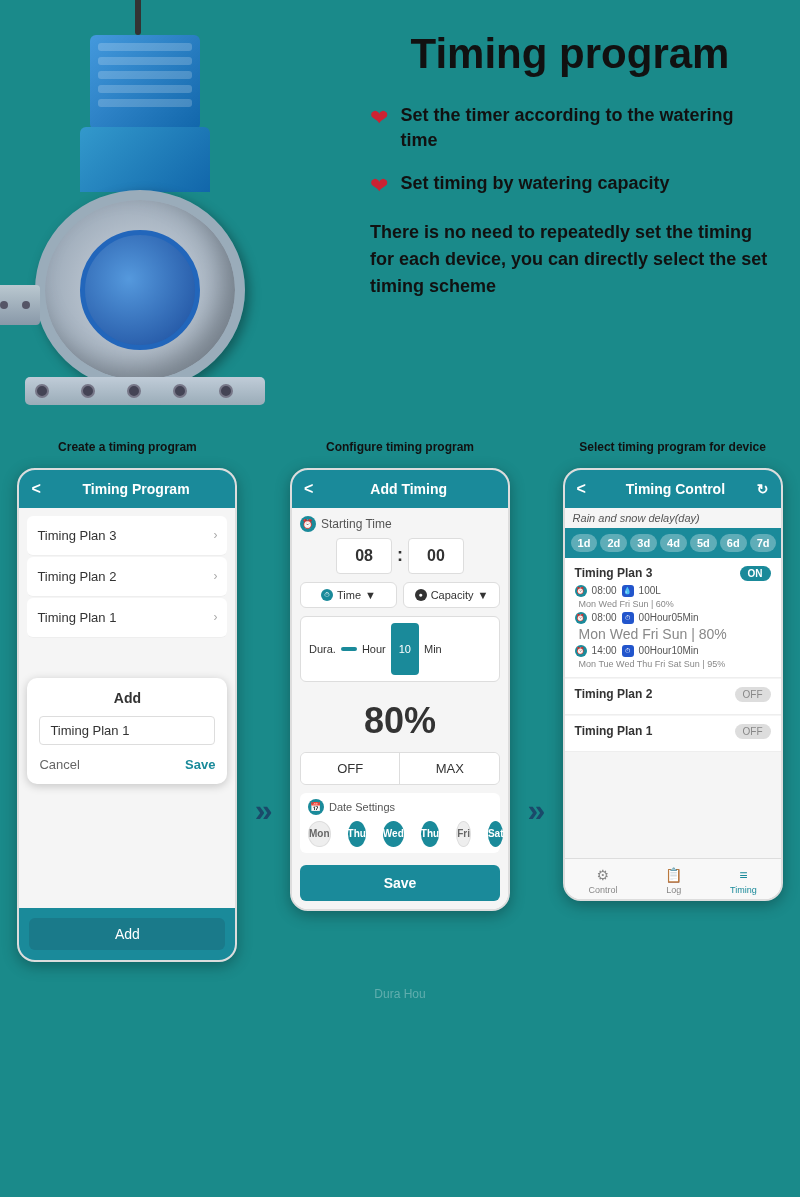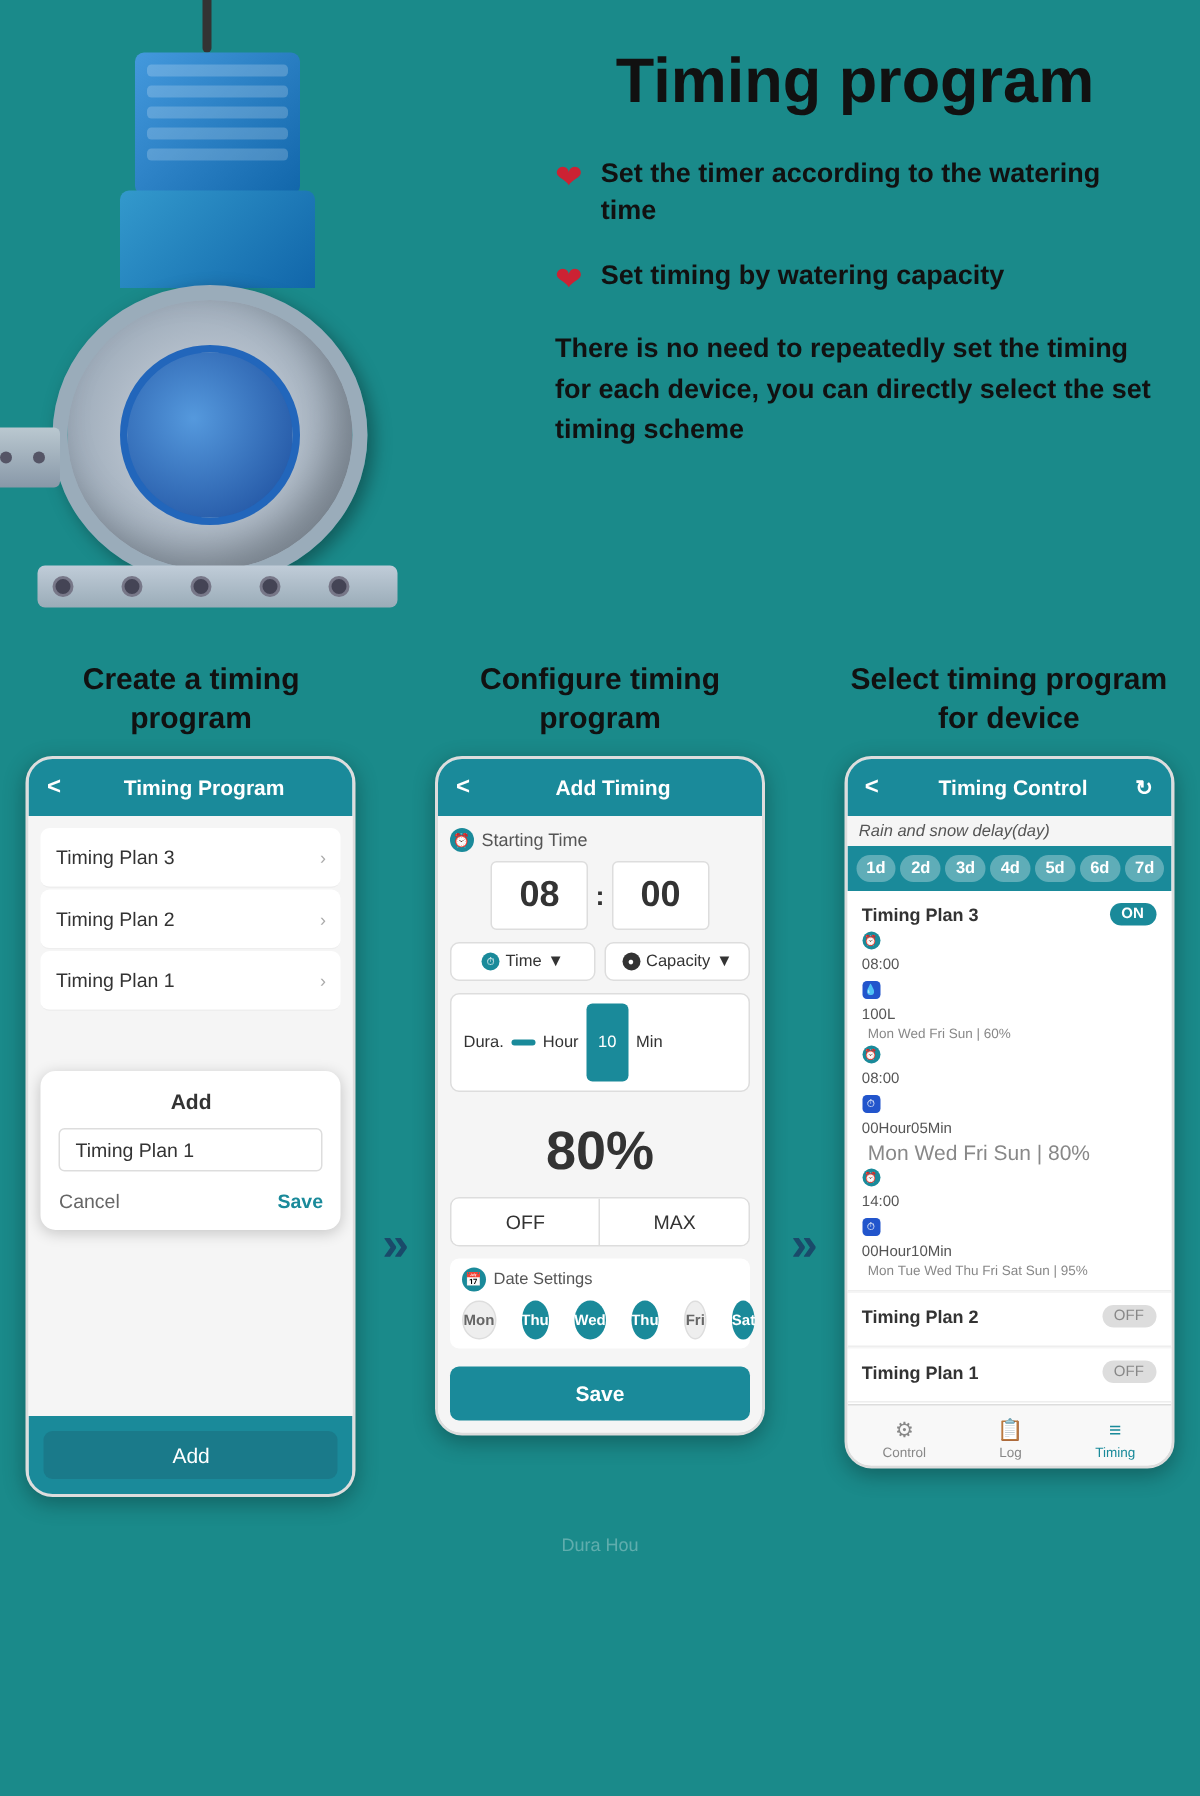--- a/index.html
+++ b/index.html
@@ -113,21 +113,21 @@
       gap: 15px;
       justify-content: space-around;
     }
     .phone-column {
       display: flex;
       flex-direction: column;
       align-items: center;
       flex: 1;
     }
     .phone-label {
-      font-size: 20px;
+      font-size: 12px;
       font-weight: bold;
       color: #111;
       text-align: center;
       margin-bottom: 12px;
       line-height: 1.3;
     }
     .phone-mockup {
       background: #fff;
       border-radius: 18px;
       overflow: hidden;
@@ -275,21 +275,21 @@
       align-items: center;
       justify-content: center;
       gap: 5px;
       margin-bottom: 8px;
     }
     .time-box {
       background: #fff;
       border: 1px solid #ddd;
       border-radius: 4px;
       padding: 8px 18px;
-      font-size: 24px;
+      font-size: 16px;
       font-weight: bold;
       color: #333;
     }
     .time-sep { font-size: 18px; font-weight: bold; color: #333; }
     .row-selectors {
       display: flex;
       gap: 6px;
       margin-bottom: 8px;
     }
     .selector-btn {
@@ -442,25 +442,25 @@
     }
     .toggle-off {
       background: #ddd;
       border-radius: 10px;
       padding: 2px 8px;
       color: #888;
       font-size: 10px;
     }
     .plan-detail-row {
       display: flex;
+      align-items: center;
       gap: 5px;
       font-size: 10px;
       color: #555;
       margin-bottom: 2px;
-      flex-direction: column;
     }
     .detail-icon {
       width: 12px;
       height: 12px;
       background: #1a8a9a;
       border-radius: 50%;
       display: inline-flex;
       align-items: center;
       justify-content: center;
       color: white;

